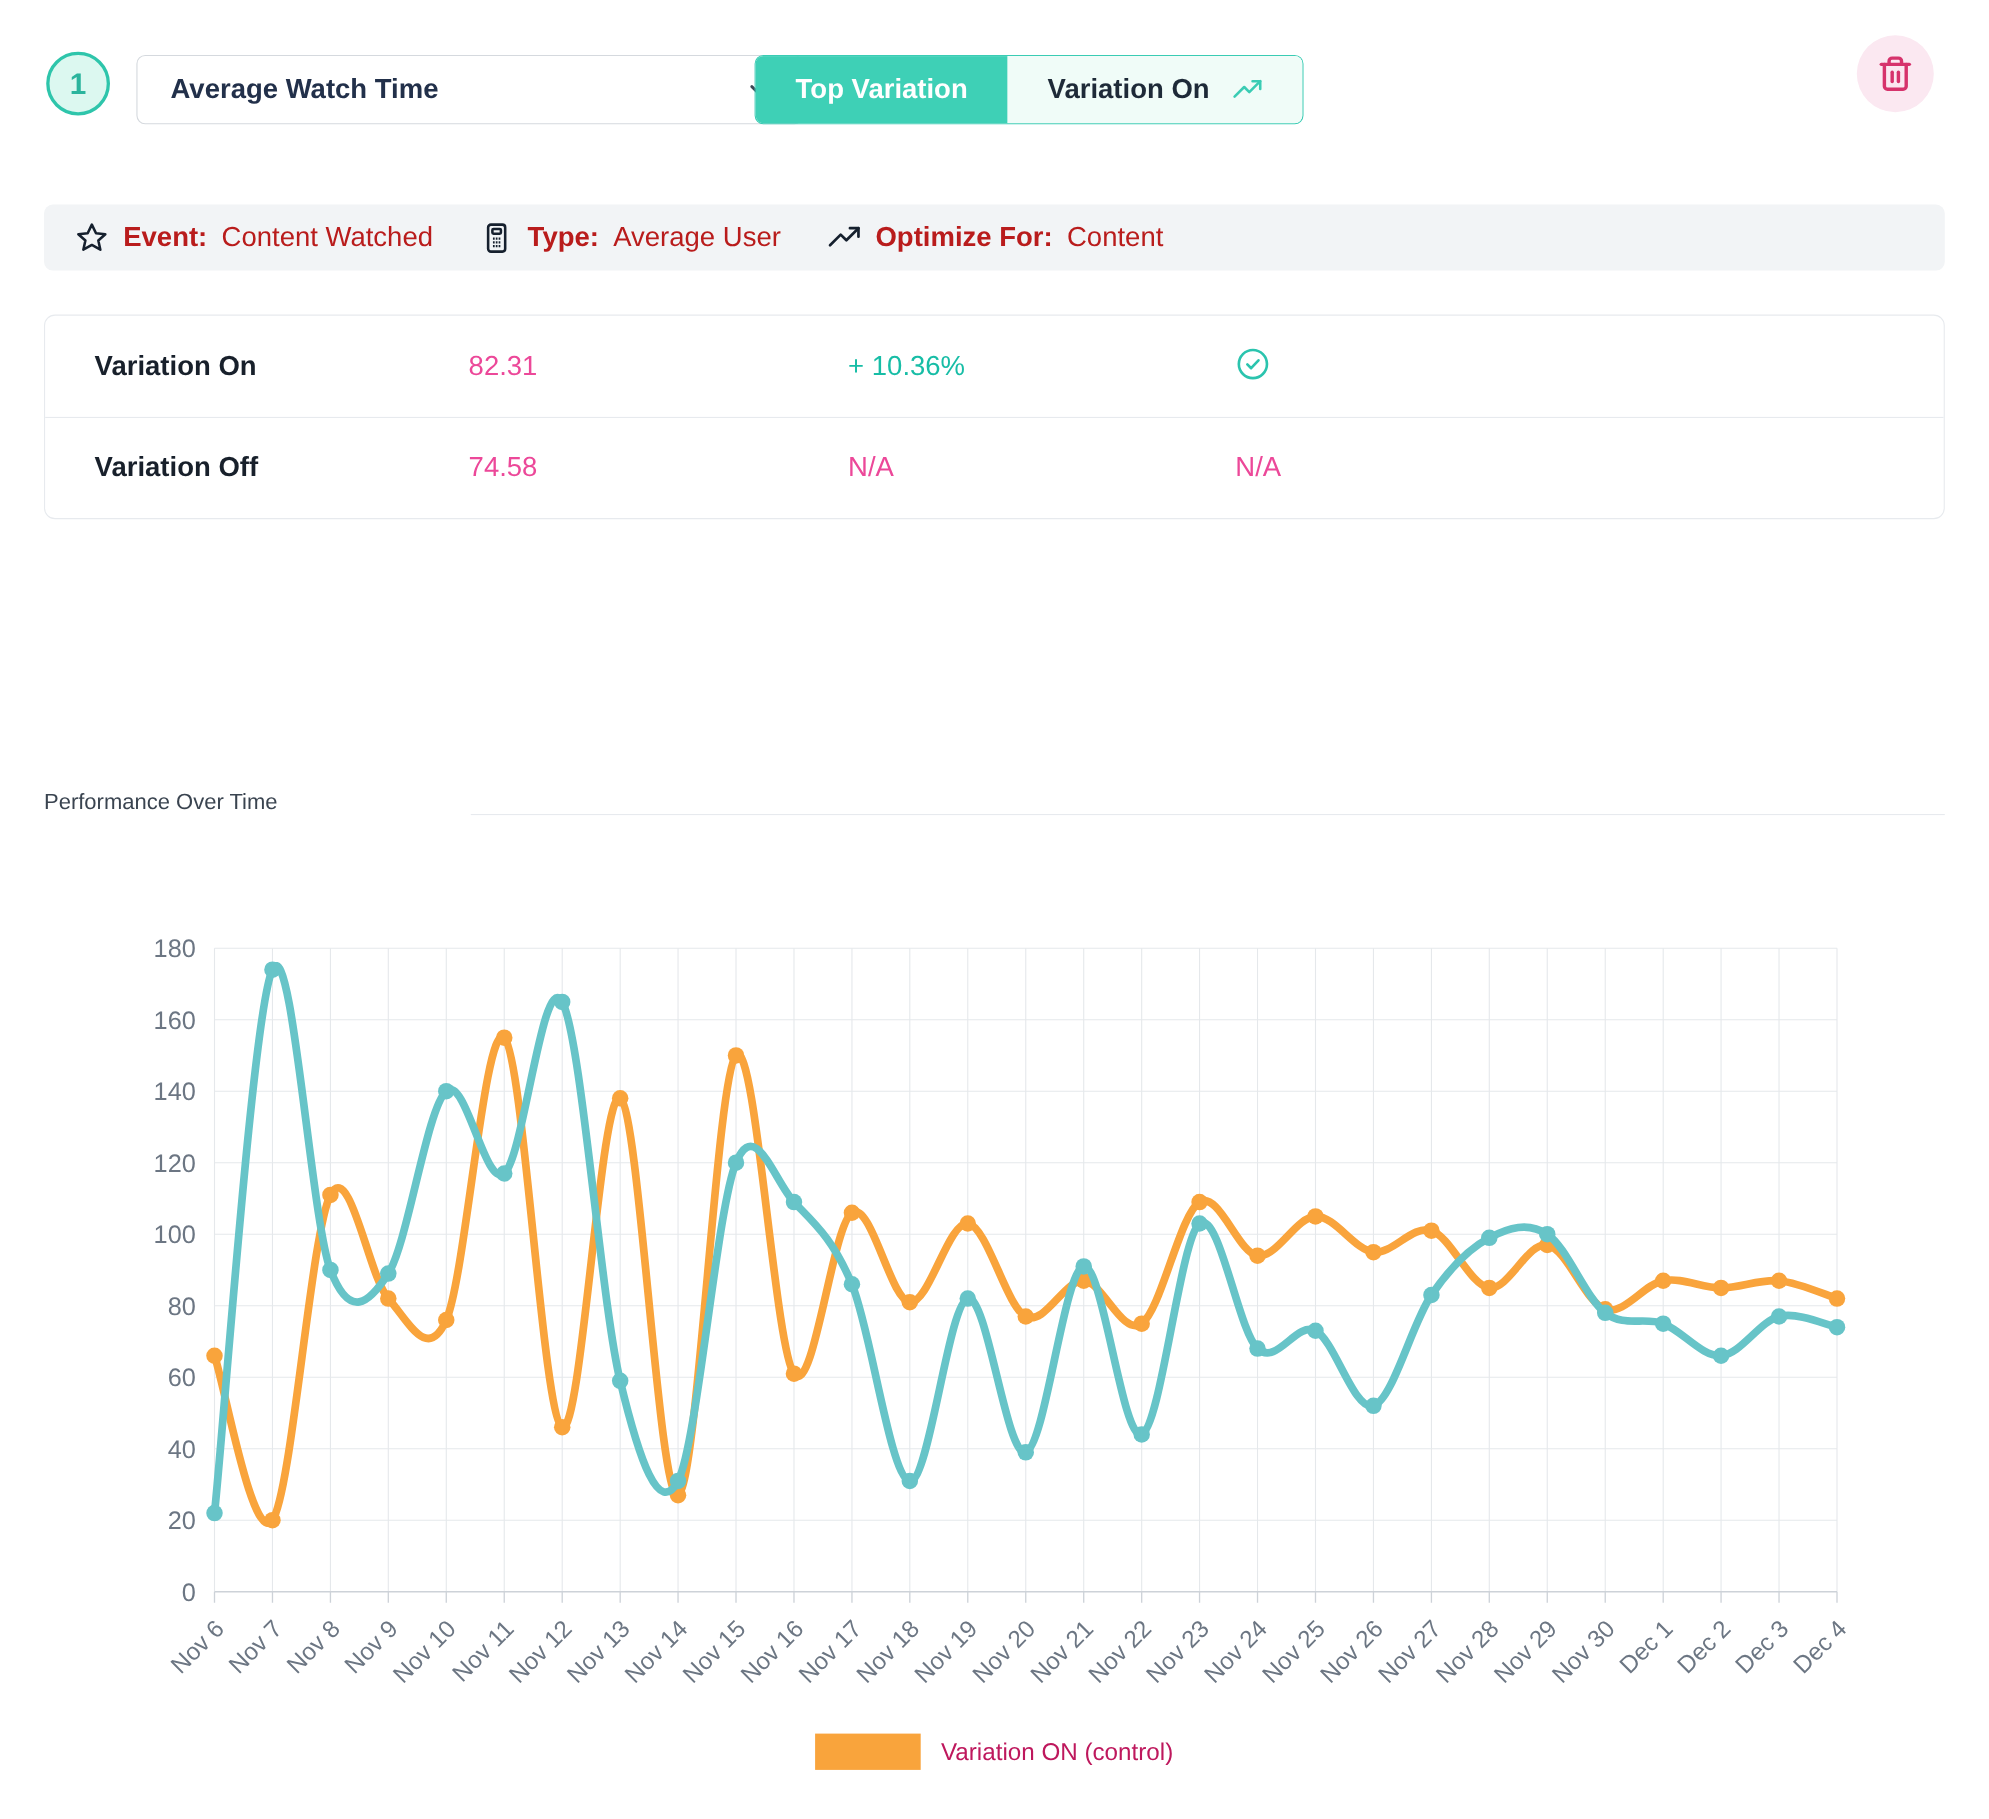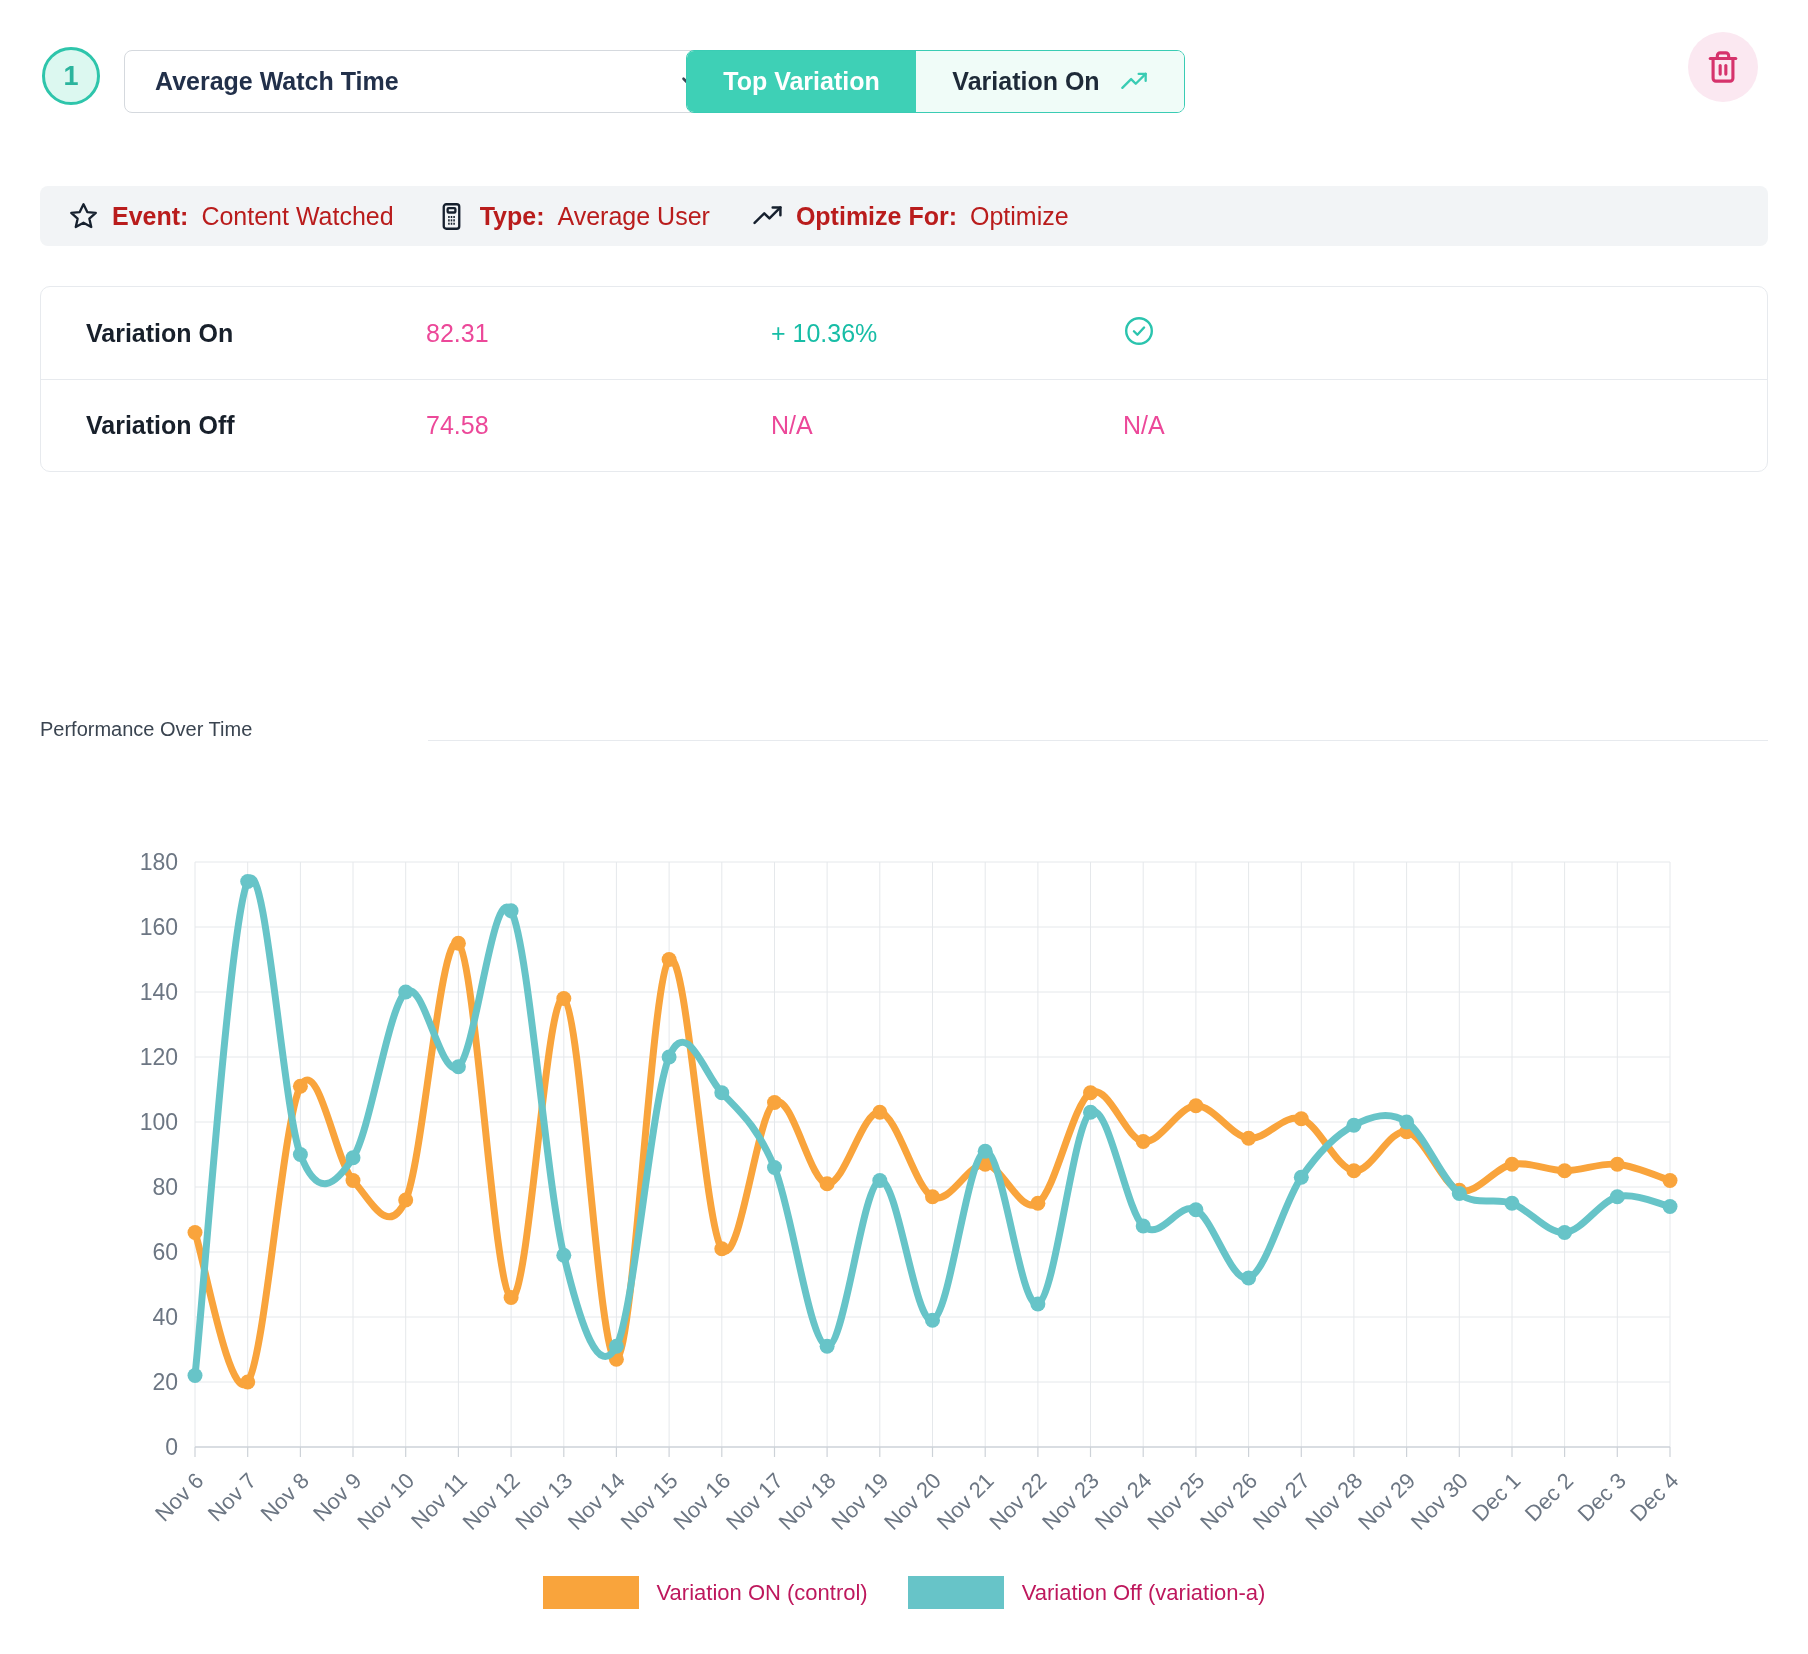--- a/index.html
+++ b/index.html
@@ -134,21 +134,21 @@
     <span class="val">Average User</span>
   </div>
   <div class="info-item">
     <span class="icon">
       <svg viewBox="0 0 24 24" fill="none" stroke="currentColor" stroke-width="1.9" stroke-linecap="round" stroke-linejoin="round">
           <polyline points="2 17 9.5 9.5 13.5 13.5 22 5"></polyline>
           <polyline points="16 5 22 5 22 11"></polyline>
         </svg>
     </span>
     <b>Optimize For:</b>
-    <span class="val">Optimize</span>
+    <span class="val">Content</span>
   </div>
 </div>
 
 <div class="abs results-card">
   <div class="tgrid trow">
     <div class="c-name">Variation On</div>
     <div class="c-val">82.31</div>
     <div class="c-diff-pos">+ 10.36%</div>
     <div>
       <svg class="check-circle" viewBox="0 0 24 24" fill="none" stroke="currentColor" stroke-width="1.8" stroke-linecap="round" stroke-linejoin="round">
@@ -348,17 +348,13 @@
       <circle cx="1577.3" cy="418.8" r="7.5" fill="#67C4C8"></circle>
       <circle cx="1630.0" cy="428.5" r="7.5" fill="#67C4C8"></circle>
     </g>
   </svg>
 
 <div class="abs legend">
   <div class="legend-item">
     <div class="legend-swatch" id="sw0" style="background: rgb(249, 164, 60);"></div>
     <span class="legend-label">Variation ON (control)</span>
   </div>
-  <div class="legend-item">
-    <div class="legend-swatch" id="sw1" style="background: rgb(103, 196, 200);"></div>
-    <span class="legend-label">Variation Off (variation-a)</span>
-  </div>
 </div>
 
 </body></html>

